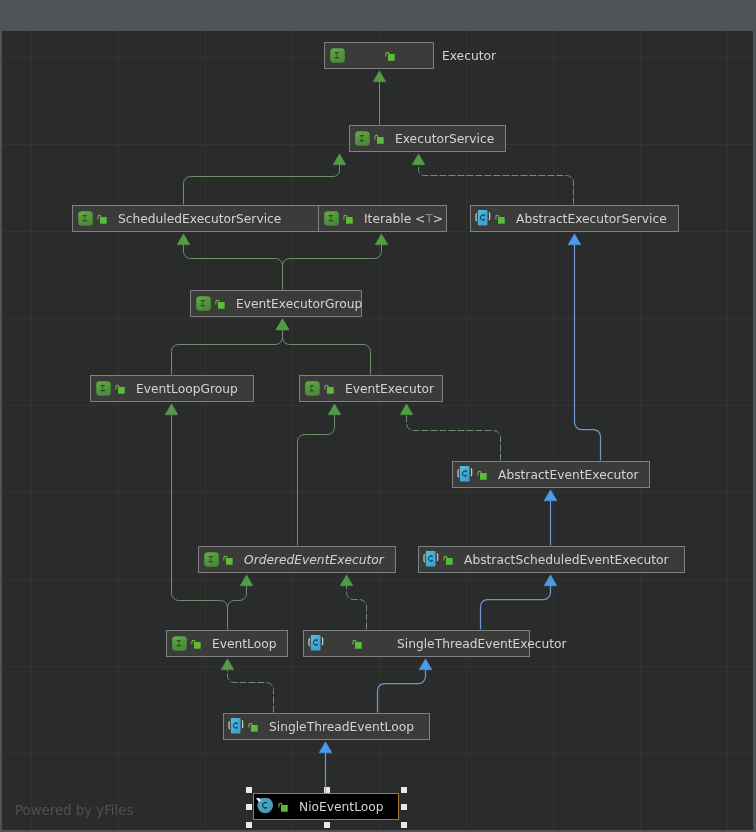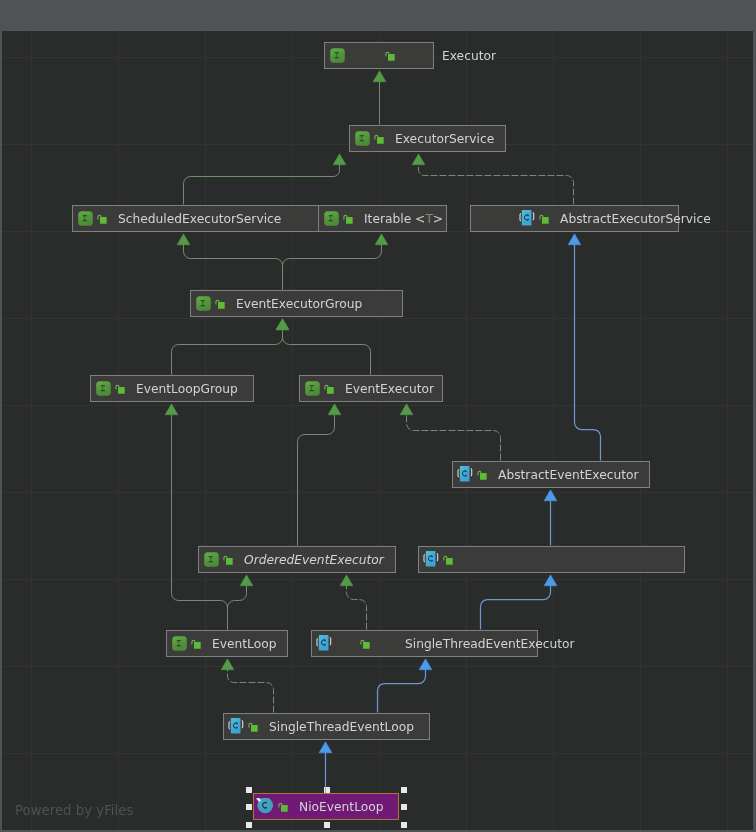--- a/index.html
+++ b/index.html
@@ -15,21 +15,21 @@
           background:#2a2b2b;overflow:hidden;}
   #grid{position:absolute;left:0;top:0;}
   #edges{position:absolute;left:0;top:0;}
   .node{position:absolute;box-sizing:border-box;height:27px;background:#3b3b3a;
         border:1px solid #7d8184;display:flex;align-items:center;}
   .node .ico{margin-left:5px;flex:0 0 auto;display:block;}
   .node .ico.abs{margin-left:3px;}
   .node .ico.cls{margin-left:2px;}
   .node .lock{margin-left:4px;flex:0 0 auto;display:block;}
   .node .label{margin-left:10px;color:#d0d4d7;font-size:12.25px;white-space:nowrap;}
-  .node.sel{border:1px solid #a8793f;background:#701a75;}
+  .node.sel{border:1px solid #a8793f;background:#000000;}
   .tparam{color:#7d8b80;}
   .handle{position:absolute;width:6px;height:6px;background:#e8e8e8;}
   #wm{position:absolute;color:#565b5e;font-size:16.6px;white-space:nowrap;}
   #yfiles{position:absolute;color:#4e5154;font-size:13.3px;white-space:nowrap;}
 </style>
 </head>
 <body>
 
 <div id="window">
   <div id="canvas">
@@ -173,21 +173,21 @@
   </svg>
           </span>
           <span>
             <svg class="lock" width="11" height="12" viewBox="0 0 11 12">
     <path d="M0.9 6.6 V3.9 a1.55 1.55 0 0 1 3.1 0 V4.6" fill="none" stroke="#71ab4f" stroke-width="1.15" stroke-linecap="butt"></path>
     <rect x="3.0" y="4.0" width="6.7" height="6.8" rx="0.4" fill="#5cbb37"></rect>
   </svg>
           </span>
           <span class="label">Iterable &lt;<span class="tparam">T</span>&gt;</span>
         </div>
-        <div class="node" style="left: 468px; top: 174px; width: 209px; padding-left: 44px;">
+        <div class="node" style="left: 468px; top: 174px; width: 209px;">
           <span>
             <svg class="ico abs" width="17" height="17" viewBox="-2 0 17 17">
     <defs>
                 <linearGradient id="acg" x1="0.05" y1="0" x2="0.85" y2="1">
       <stop offset="0" stop-color="#5bbcd6"></stop>
                   <stop offset="0.55" stop-color="#3fa9d6"></stop>
       <stop offset="1" stop-color="#3f9fd0"></stop>
                 </linearGradient>
               </defs>
     <path d="M0.9 3.6 q-0.9 0.35 -0.9 1.25 v4.9 q0 0.9 0.9 1.25" fill="none" stroke="#d7dde1" stroke-width="1.1"></path>
@@ -197,21 +197,21 @@
   </svg>
           </span>
           <span>
             <svg class="lock" width="11" height="12" viewBox="0 0 11 12">
     <path d="M0.9 6.6 V3.9 a1.55 1.55 0 0 1 3.1 0 V4.6" fill="none" stroke="#71ab4f" stroke-width="1.15" stroke-linecap="butt"></path>
     <rect x="3.0" y="4.0" width="6.7" height="6.8" rx="0.4" fill="#5cbb37"></rect>
   </svg>
           </span>
           <span class="label">AbstractExecutorService</span>
         </div>
-        <div class="node" style="left: 188px; top: 259px; width: 213px;">
+        <div class="node" style="left: 188px; top: 259px; width: 172px;">
           <span>
             <svg class="ico" width="15" height="15" viewBox="0 0 15 15">
     <defs>
                 <linearGradient id="ifg" x1="0.15" y1="0" x2="0.55" y2="1">
       <stop offset="0" stop-color="#62ad45"></stop>
                   <stop offset="0.5" stop-color="#559540"></stop>
       <stop offset="1" stop-color="#4a8a37"></stop>
                 </linearGradient>
               </defs>
     <rect x="0.2" y="0.2" width="14.6" height="14.6" rx="3.6" fill="url(#ifg)"></rect>
@@ -331,20 +331,21 @@
     <rect x="1.8" y="0.1" width="9.7" height="15.4" rx="0.7" fill="url(#acg)"></rect>
     <path d="M9.1 5.3 A3.0 3.0 0 1 0 9.1 9.7 L8.0 8.55 A1.75 1.75 0 1 1 8.0 6.45 Z" fill="#0e3d57"></path>
   </svg>
           </span>
           <span>
             <svg class="lock" width="11" height="12" viewBox="0 0 11 12">
     <path d="M0.9 6.6 V3.9 a1.55 1.55 0 0 1 3.1 0 V4.6" fill="none" stroke="#71ab4f" stroke-width="1.15" stroke-linecap="butt"></path>
     <rect x="3.0" y="4.0" width="6.7" height="6.8" rx="0.4" fill="#5cbb37"></rect>
   </svg>
           </span>
+          <span class="label">AbstractScheduledEventExecutor</span>
         </div>
         <div class="node" style="left: 164px; top: 599px; width: 122px;">
           <span>
             <svg class="ico" width="15" height="15" viewBox="0 0 15 15">
     <defs>
                 <linearGradient id="ifg" x1="0.15" y1="0" x2="0.55" y2="1">
       <stop offset="0" stop-color="#62ad45"></stop>
                   <stop offset="0.5" stop-color="#559540"></stop>
       <stop offset="1" stop-color="#4a8a37"></stop>
                 </linearGradient>
@@ -354,21 +355,21 @@
   </svg>
           </span>
           <span>
             <svg class="lock" width="11" height="12" viewBox="0 0 11 12">
     <path d="M0.9 6.6 V3.9 a1.55 1.55 0 0 1 3.1 0 V4.6" fill="none" stroke="#71ab4f" stroke-width="1.15" stroke-linecap="butt"></path>
     <rect x="3.0" y="4.0" width="6.7" height="6.8" rx="0.4" fill="#5cbb37"></rect>
   </svg>
           </span>
           <span class="label">EventLoop</span>
         </div>
-        <div class="node" style="left: 309px; top: 599px; width: 227px; gap: 24px;">
+        <div class="node" style="left: 301px; top: 599px; width: 227px; gap: 24px;">
           <span>
             <svg class="ico abs" width="17" height="17" viewBox="-2 0 17 17">
     <defs>
                 <linearGradient id="acg" x1="0.05" y1="0" x2="0.85" y2="1">
       <stop offset="0" stop-color="#5bbcd6"></stop>
                   <stop offset="0.55" stop-color="#3fa9d6"></stop>
       <stop offset="1" stop-color="#3f9fd0"></stop>
                 </linearGradient>
               </defs>
     <path d="M0.9 3.6 q-0.9 0.35 -0.9 1.25 v4.9 q0 0.9 0.9 1.25" fill="none" stroke="#d7dde1" stroke-width="1.1"></path>

